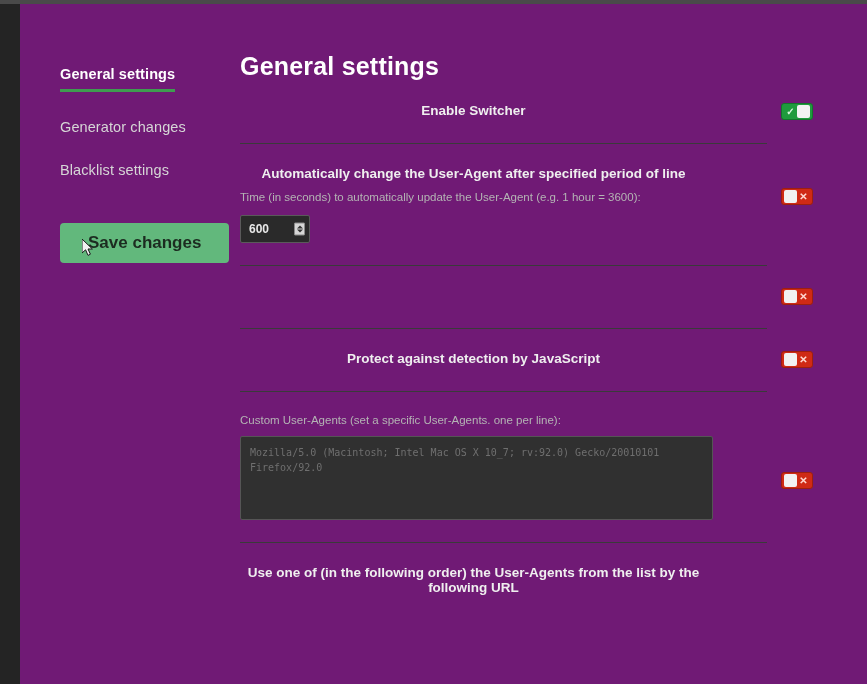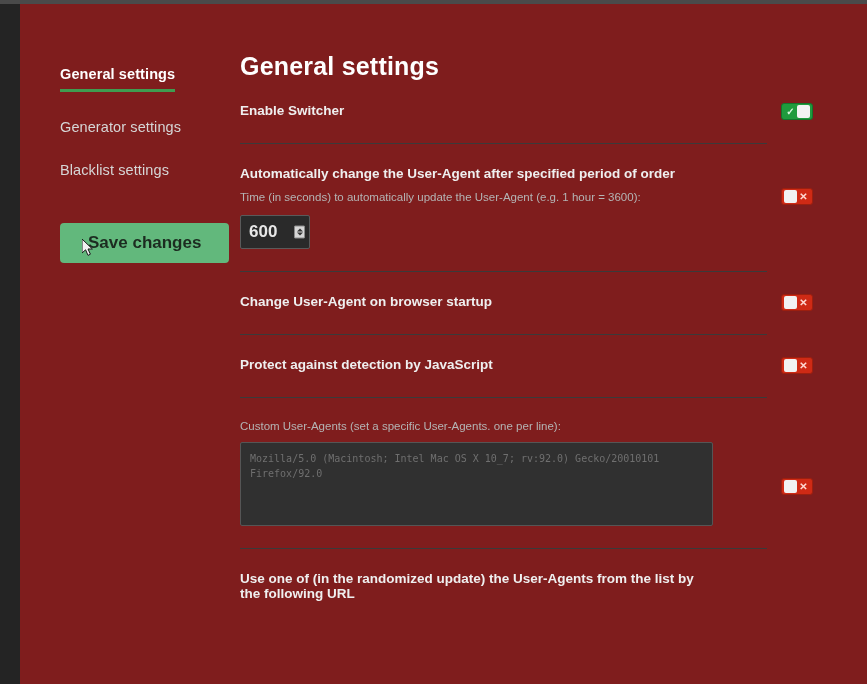--- a/index.html
+++ b/index.html
@@ -34,21 +34,21 @@
     width: 20px;
     height: 680px;
     background: #242424;
   }
   #page {
     position: absolute;
     top: 4px;
     left: 20px;
     width: 847px;
     height: 680px;
-    background: #7f1d1d;
+    background: #701a75;
     overflow: hidden;
   }
 
   
   #sidebar {
     position: absolute;
     top: 0;
     left: 0;
     width: 220px;
     height: 100%;
@@ -125,20 +125,21 @@
     margin-bottom: 22px;
   }
   .section.last { border-bottom: none; margin-bottom: 0; padding-bottom: 4px; }
 
   .section-title {
     font-size: 13.5px;
     color: #efefef;
     font-weight: bold;
     margin: 0 0 10px 0;
     padding-right: 60px;
+    text-align: center;
   }
   .section-title.plain { margin-bottom: 0; font-weight: bold; }
   .section-desc {
     font-size: 11.5px;
     color: #b4b4b4;
     margin: 0 0 10px 0;
     padding-right: 60px;
   }
   .section-desc.tight { margin-bottom: 12px; }
 
@@ -180,21 +181,21 @@
     width: 70px;
     margin-top: 12px;
   }
   .num-input input {
     width: 70px;
     background: #2a2a2a;
     border: 1px solid #5a5a5a;
     border-radius: 2px;
     color: #e8e8e8;
     font-family: "Liberation Sans", sans-serif;
-    font-size: 17px;
+    font-size: 12px;
     font-weight: bold;
     padding: 6px 22px 6px 8px;
   }
   .spinner {
     position: absolute;
     right: 5px;
     top: 50%;
     transform: translateY(-50%);
     width: 11px;
     height: 13px;
@@ -239,21 +240,21 @@
 
 <div id="viewport">
 
   <div id="top-strip"></div>
   <div id="left-strip"></div>
 
   <div id="page">
 
     <div id="sidebar">
       <a class="nav-item active" href="#">General settings</a>
-      <a class="nav-item" href="#">Generator settings</a>
+      <a class="nav-item" href="#">Generator changes</a>
       <a class="nav-item" href="#">Blacklist settings</a>
 
       <button id="save-changes">Save changes</button>
     </div>
 
     <svg id="cursor" viewBox="0 0 13 18">
       <polygon points="0,0 0,14 3.6,10.8 6,16.4 8.4,15.2 6,10 10.4,10" fill="#f2f2f2" stroke="#1a1a1a" stroke-width="1"></polygon>
     </svg>
 
     <div id="main">
@@ -265,38 +266,37 @@
           <div class="toggle-row">
             <div class="section-title plain">Enable Switcher</div>
             <div class="toggle on toggle-inline">
               <span class="glyph">✓</span>
               <span class="knob"></span>
             </div>
           </div>
         </div>
 
         <div class="section">
-          <div class="section-title">Automatically change the User-Agent after specified period of order</div>
+          <div class="section-title">Automatically change the User-Agent after specified period of line</div>
           <div class="section-desc tight">Time (in seconds) to automatically update the User-Agent (e.g. 1 hour = 3600):</div>
           <div class="num-input">
             <input type="text" value="600" style="">
             <span class="spinner">
               <span class="arw up"></span>
               <span class="arw down"></span>
             </span>
           </div>
           <div class="toggle off toggle-right-mid">
             <span class="knob"></span>
             <span class="glyph">✕</span>
           </div>
         </div>
 
         <div class="section">
           <div class="toggle-row">
-            <div class="section-title plain">Change User-Agent on browser startup</div>
             <div class="toggle off toggle-inline">
               <span class="knob"></span>
               <span class="glyph">✕</span>
             </div>
           </div>
         </div>
 
         <div class="section">
           <div class="toggle-row">
             <div class="section-title plain">Protect against detection by JavaScript</div>
@@ -310,20 +310,20 @@
         <div class="section">
           <div class="section-desc">Custom User-Agents (set a specific User-Agents. one per line):</div>
           <textarea class="ua-box" placeholder="Mozilla/5.0 (Macintosh; Intel Mac OS X 10_7; rv:92.0) Gecko/20010101 Firefox/92.0" style=""></textarea>
           <div class="toggle off toggle-right-ta">
             <span class="knob"></span>
             <span class="glyph">✕</span>
           </div>
         </div>
 
         <div class="section last">
-          <div class="section-title">Use one of (in the randomized update) the User-Agents from the list by the following URL</div>
+          <div class="section-title">Use one of (in the following order) the User-Agents from the list by the following URL</div>
 
         </div>
 
       </div>
     </div>
   </div>
 </div>
 
 </body></html>

